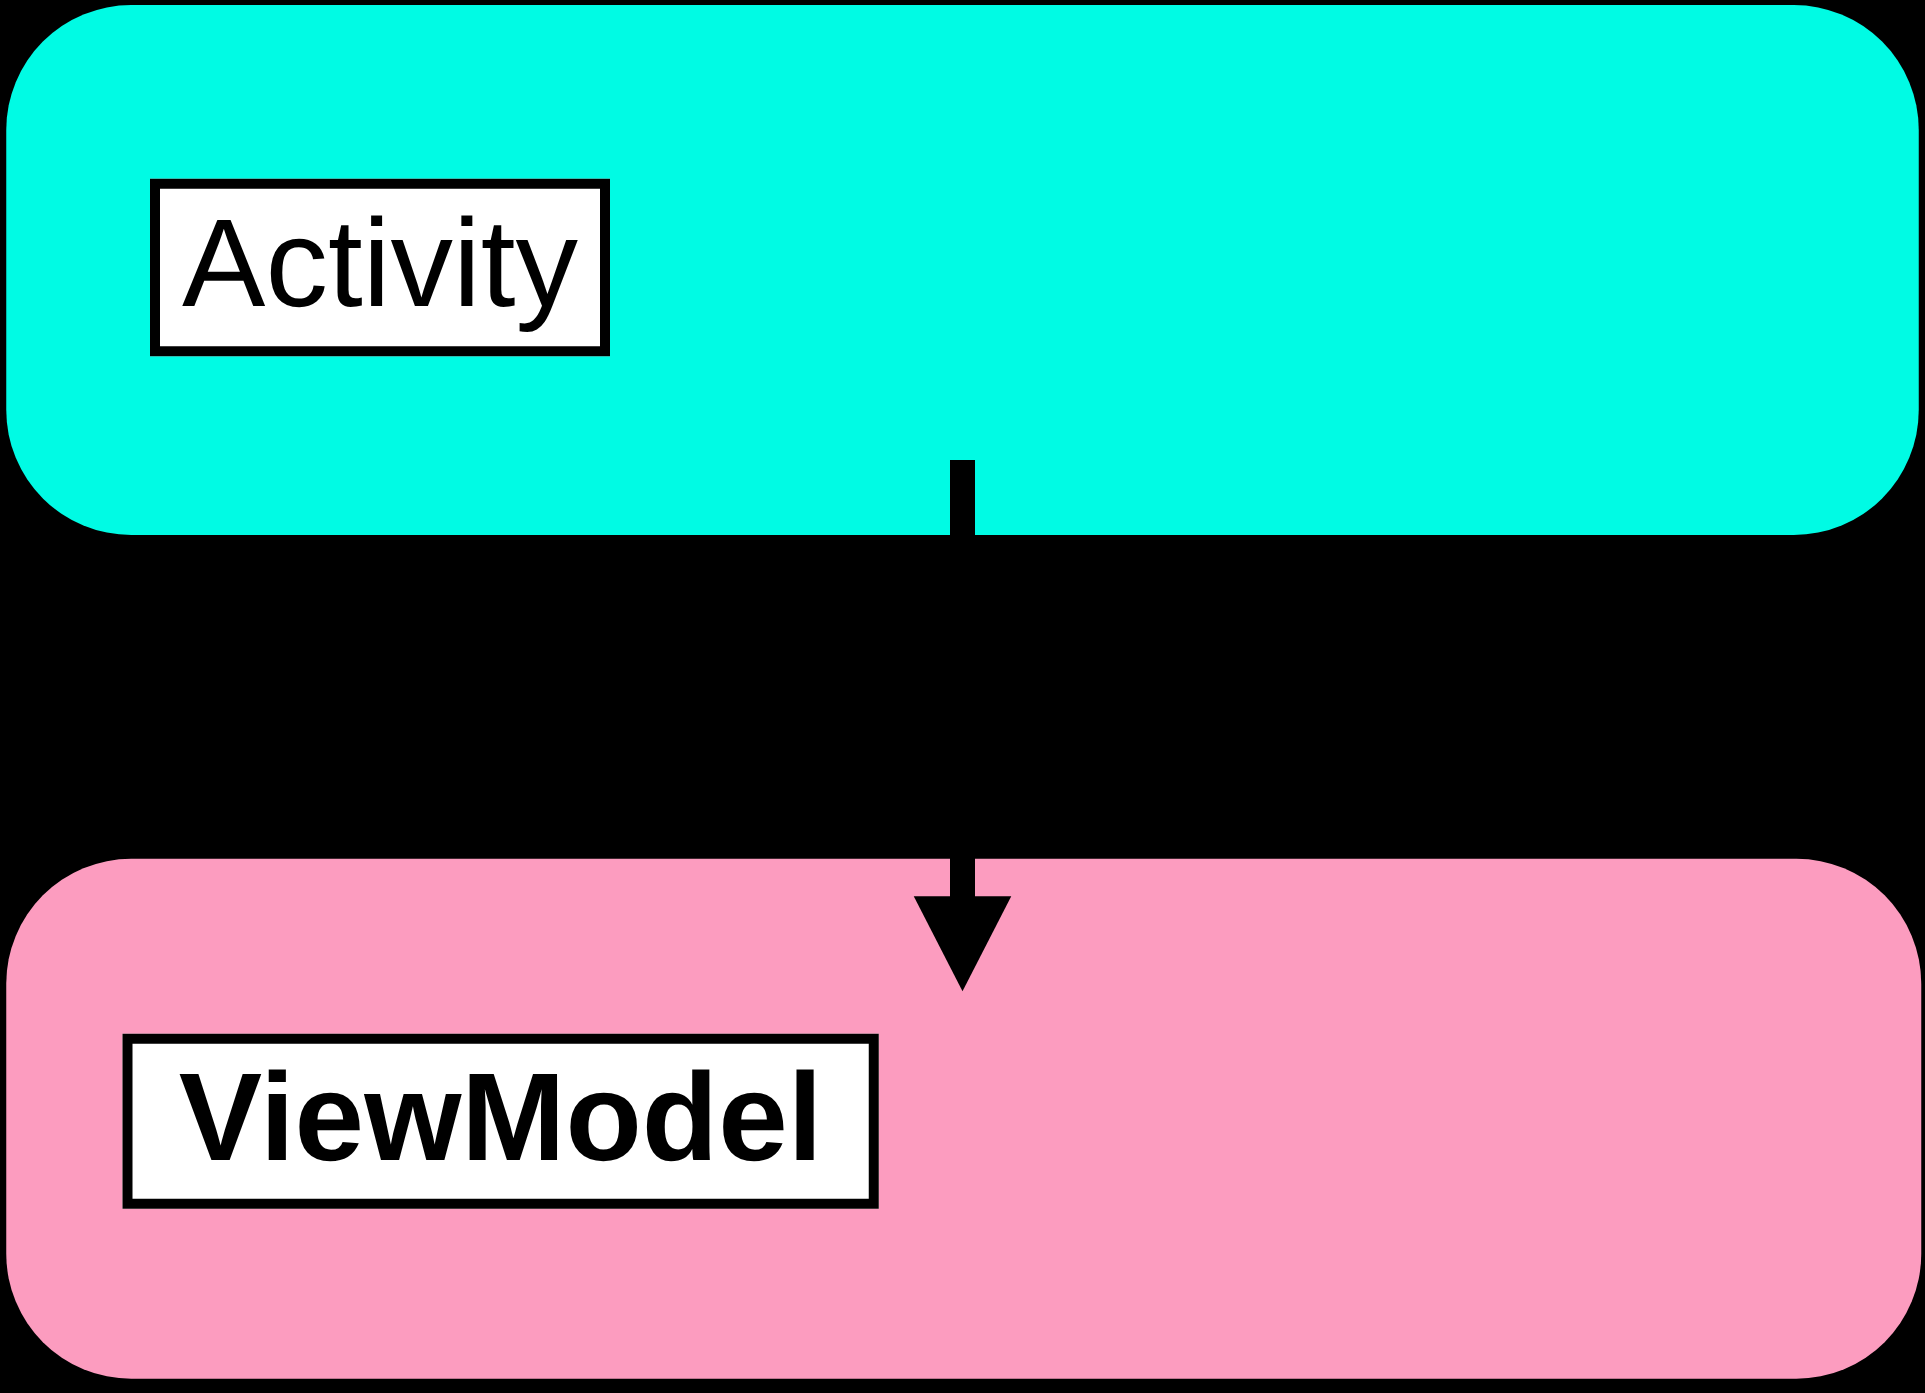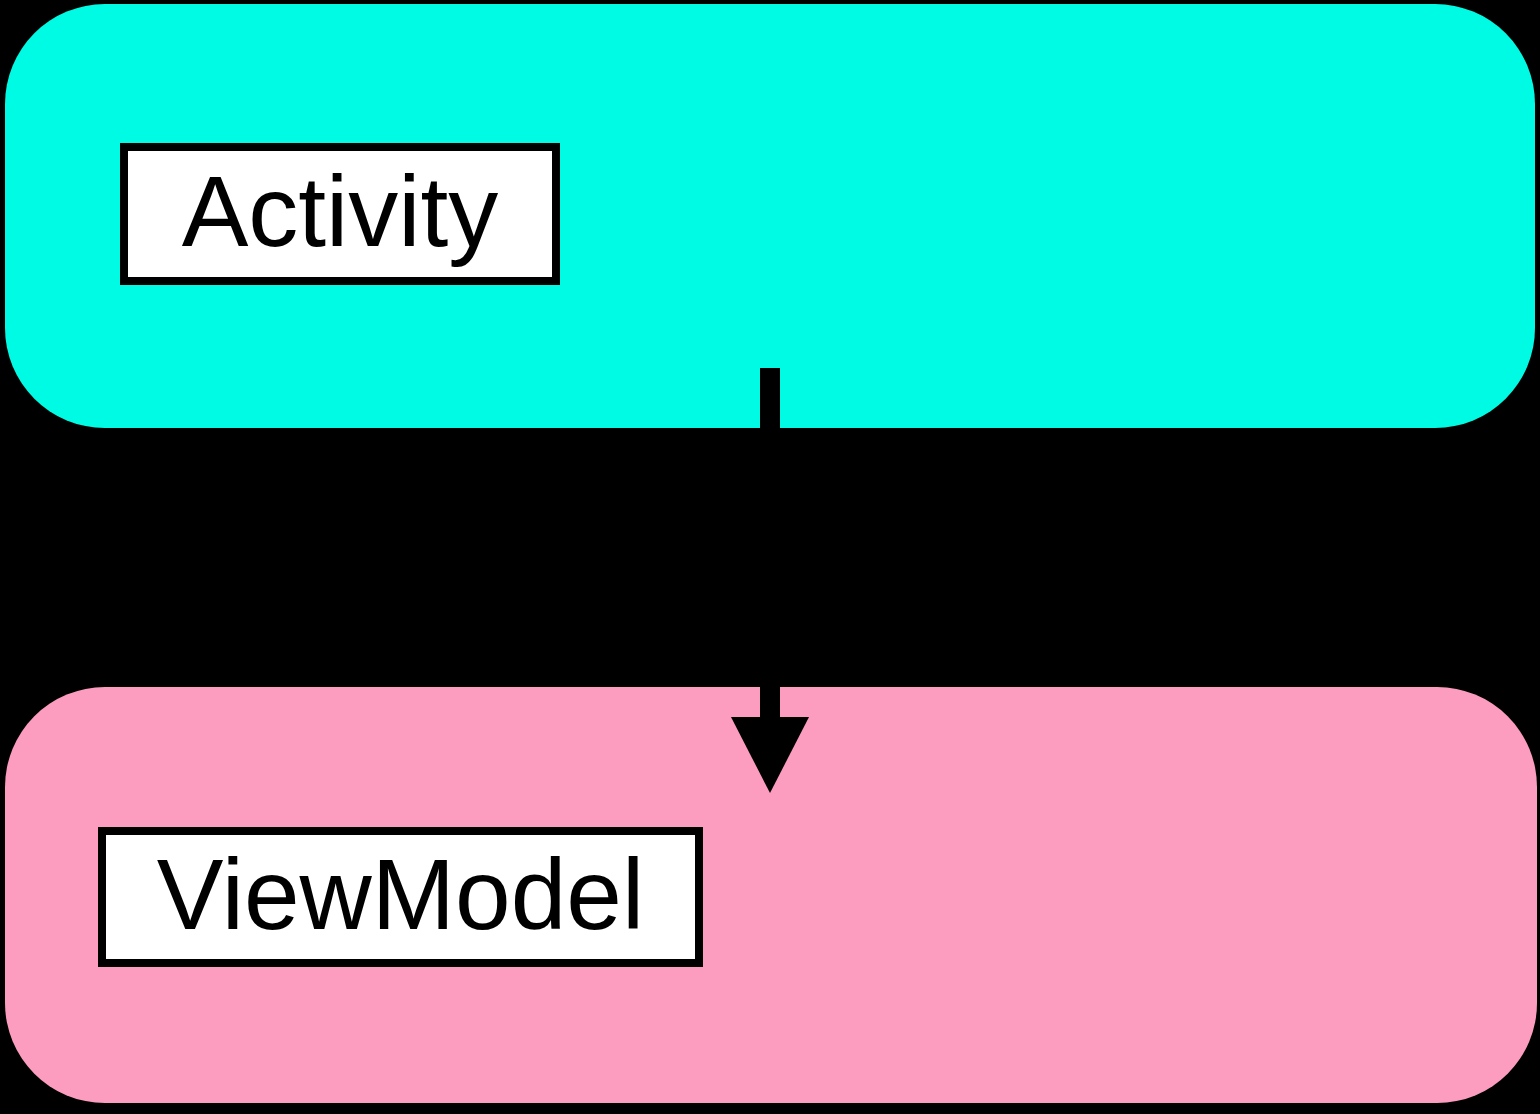--- a/index.html
+++ b/index.html
@@ -36,28 +36,29 @@
     background: #ffffff;
     border: 8px solid #000000;
     box-sizing: border-box;
     display: flex;
     align-items: center;
     justify-content: center;
   }
   .label-box--activity {
     left: 115px;
     top: 139px;
-    width: 440px;
+    width: 368px;
     height: 142px;
   }
   .label-box--viewmodel {
     left: 93px;
     top: 140px;
     width: 605px;
     height: 140px;
+    font-weight: bold;
   }
   .label-text {
     font-size: 100px;
     line-height: 1;
     color: #000000;
     white-space: nowrap;
     letter-spacing: 0px;
     padding-bottom: 6px;
   }
   .arrow-svg {

